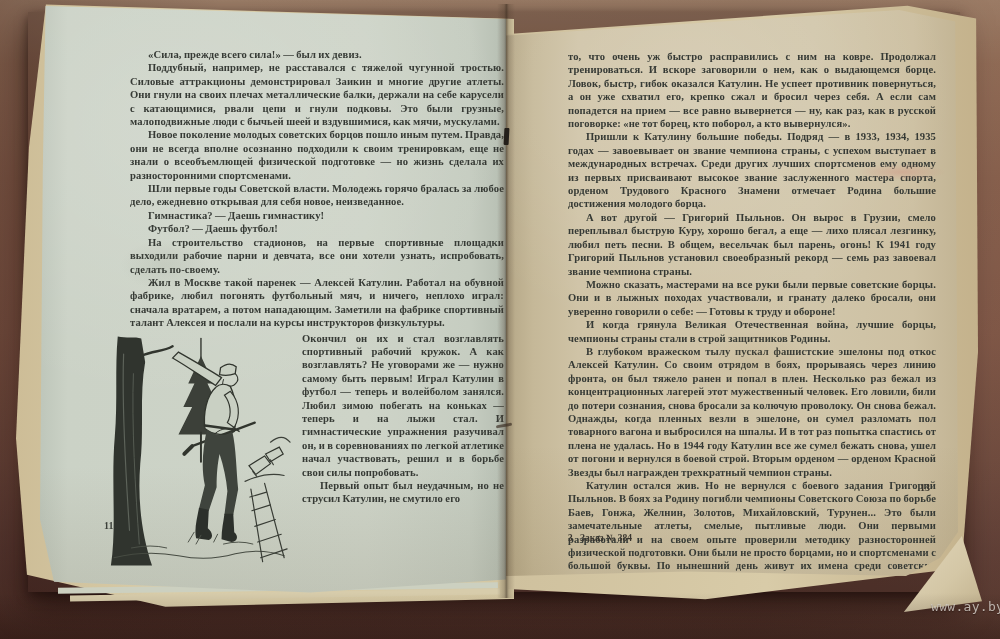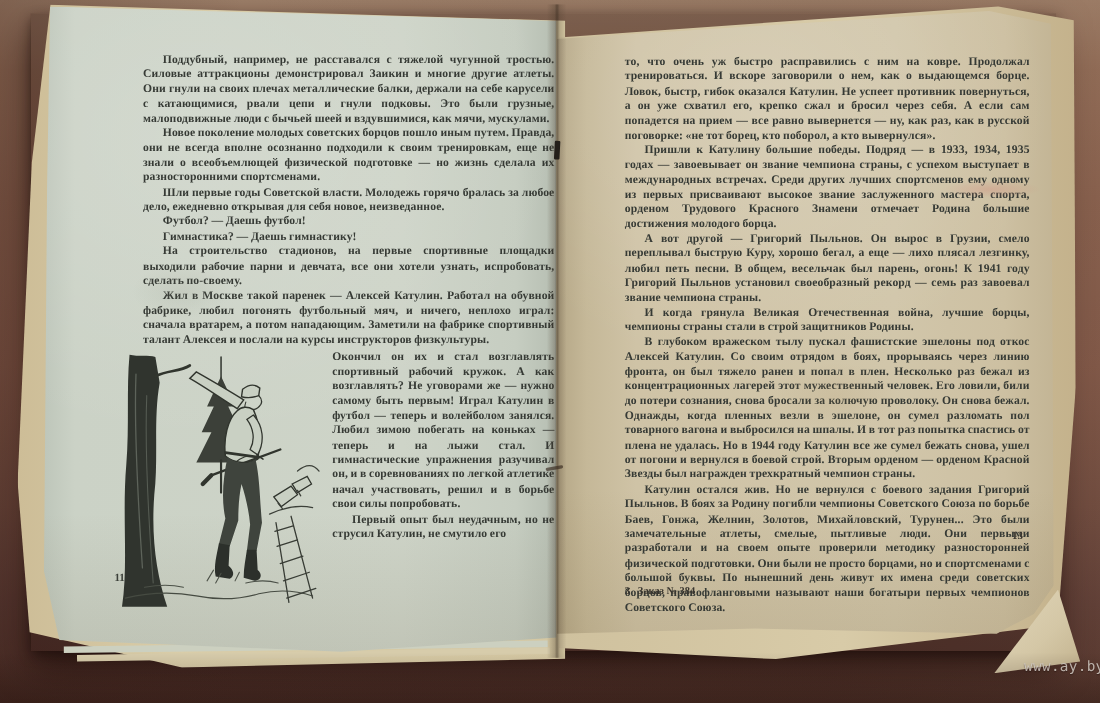--- a/index.html
+++ b/index.html
@@ -81,25 +81,26 @@
 <div class="scene">
   <div class="book-shadow"></div>
   <div class="underpage left-stack"></div>
   <div class="underpage right-stack"></div>
   <div class="stack-edge e1"></div>
   <div class="stack-edge e2"></div>
 
   <div class="page page-left">
     <div class="text-block">
       <div>
+          <p class="para">«Сила, прежде всего сила!» — был их девиз.</p>
           <p class="para">Поддубный, например, не расставался с тяжелой чугунной тростью. Силовые аттракционы демонстрировал Заикин и многие другие атлеты. Они гнули на своих плечах металлические балки, держали на себе карусели с катающимися, рвали цепи и гнули подковы. Это были грузные, малоподвижные люди с бычьей шеей и вздувшимися, как мячи, мускулами.</p>
           <p class="para">Новое поколение молодых советских борцов пошло иным путем. Правда, они не всегда вполне осознанно подходили к своим тренировкам, еще не знали о всеобъемлющей физической подготовке — но жизнь сделала их разносторонними спортсменами.</p>
           <p class="para">Шли первые годы Советской власти. Молодежь горячо бралась за любое дело, ежедневно открывая для себя новое, неизведанное.</p>
+          <p class="para">Гимнастика? — Даешь гимнастику!</p>
           <p class="para">Футбол? — Даешь футбол!</p>
-          <p class="para">Гимнастика? — Даешь гимнастику!</p>
           <p class="para">На строительство стадионов, на первые спортивные площадки выходили рабочие парни и девчата, все они хотели узнать, испробовать, сделать по-своему.</p>
           <p class="para">Жил в Москве такой паренек — Алексей Катулин. Работал на обувной фабрике, любил погонять футбольный мяч, и ничего, неплохо играл: сначала вратарем, а потом нападающим. Заметили на фабрике спортивный талант Алексея и послали на курсы инструкторов физкультуры.</p>
         </div>
       <div class="wrap-area">
         <svg class="illus" viewBox="0 0 190 240" role="img" aria-label="Партизан с винтовкой у дерева наблюдает за пущенным под откос вражеским эшелоном">
           <g stroke="#31352e" fill="none" stroke-linecap="round">
             <path d="M97,4 L97,30" stroke-width="1.4"></path>
             <path d="M97,22 L84,50 L110,50 Z M97,36 L79,74 L115,74 Z M97,56 L74,102 L120,102 Z" fill="#3c4039" stroke="none"></path>
             <path d="M97,100 L97,130" stroke-width="2"></path>
             <path d="M12,2 C20,4 30,2 36,4 L40,28 C34,62 39,98 35,132 C32,172 37,206 47,236 L5,236 C11,198 5,150 9,104 C12,68 9,34 12,2 Z" fill="#30342e" stroke="none"></path>
@@ -142,20 +143,21 @@
     </div>
     <div class="pagenum">11</div>
   </div>
 
   <div class="page page-right">
     <div class="text-block">
       <div>
           <p class="para noindent">то, что очень уж быстро расправились с ним на ковре. Продолжал тренироваться. И вскоре заговорили о нем, как о выдающемся борце. Ловок, быстр, гибок оказался Катулин. Не успеет противник повернуться, а он уже схватил его, крепко сжал и бросил через себя. А если сам попадется на прием — все равно вывернется — ну, как раз, как в русской поговорке: «не тот борец, кто поборол, а кто вывернулся».</p>
           <p class="para">Пришли к Катулину большие победы. Подряд — в 1933, 1934, 1935 годах — завоевывает он звание чемпиона страны, с успехом выступает в международных встречах. Среди других лучших спортсменов ему одному из первых присваивают высокое звание заслуженного мастера спорта, орденом Трудового Красного Знамени отмечает Родина большие достижения молодого борца.</p>
           <p class="para">А вот другой — Григорий Пыльнов. Он вырос в Грузии, смело переплывал быструю Куру, хорошо бегал, а еще — лихо плясал лезгинку, любил петь песни. В общем, весельчак был парень, огонь! К 1941 году Григорий Пыльнов установил своеобразный рекорд — семь раз завоевал звание чемпиона страны.</p>
+          <p class="para">Можно сказать, мастерами на все руки были первые советские борцы. Они и в лыжных походах участвовали, и гранату далеко бросали, они уверенно говорили о себе: — Готовы к труду и обороне!</p>
           <p class="para">И когда грянула Великая Отечественная война, лучшие борцы, чемпионы страны стали в строй защитников Родины.</p>
           <p class="para">В глубоком вражеском тылу пускал фашистские эшелоны под откос Алексей Катулин. Со своим отрядом в боях, прорываясь через линию фронта, он был тяжело ранен и попал в плен. Несколько раз бежал из концентрационных лагерей этот мужественный человек. Его ловили, били до потери сознания, снова бросали за колючую проволоку. Он снова бежал. Однажды, когда пленных везли в эшелоне, он сумел разломать пол товарного вагона и выбросился на шпалы. И в тот раз попытка спастись от плена не удалась. Но в 1944 году Катулин все же сумел бежать снова, ушел от погони и вернулся в боевой строй. Вторым орденом — орденом Красной Звезды был награжден трехкратный чемпион страны.</p>
           <p class="para">Катулин остался жив. Но не вернулся с боевого задания Григорий Пыльнов. В боях за Родину погибли чемпионы Советского Союза по борьбе Баев, Гонжа, Желнин, Золотов, Михайловский, Турунен... Это были замечательные атлеты, смелые, пытливые люди. Они первыми разработали и на своем опыте проверили методику разносторонней физической подготовки. Они были не просто борцами, но и спортсменами с большой буквы. По нынешний день живут их имена среди советских борцов, правофланговыми называют наши богатыри первых чемпионов Советского Союза.</p>
         </div>
     </div>
     <div class="colophon">3   Заказ № 384</div>
     <div class="pagenum">13</div>
   </div>
 
   <div class="folded-corner"></div>

